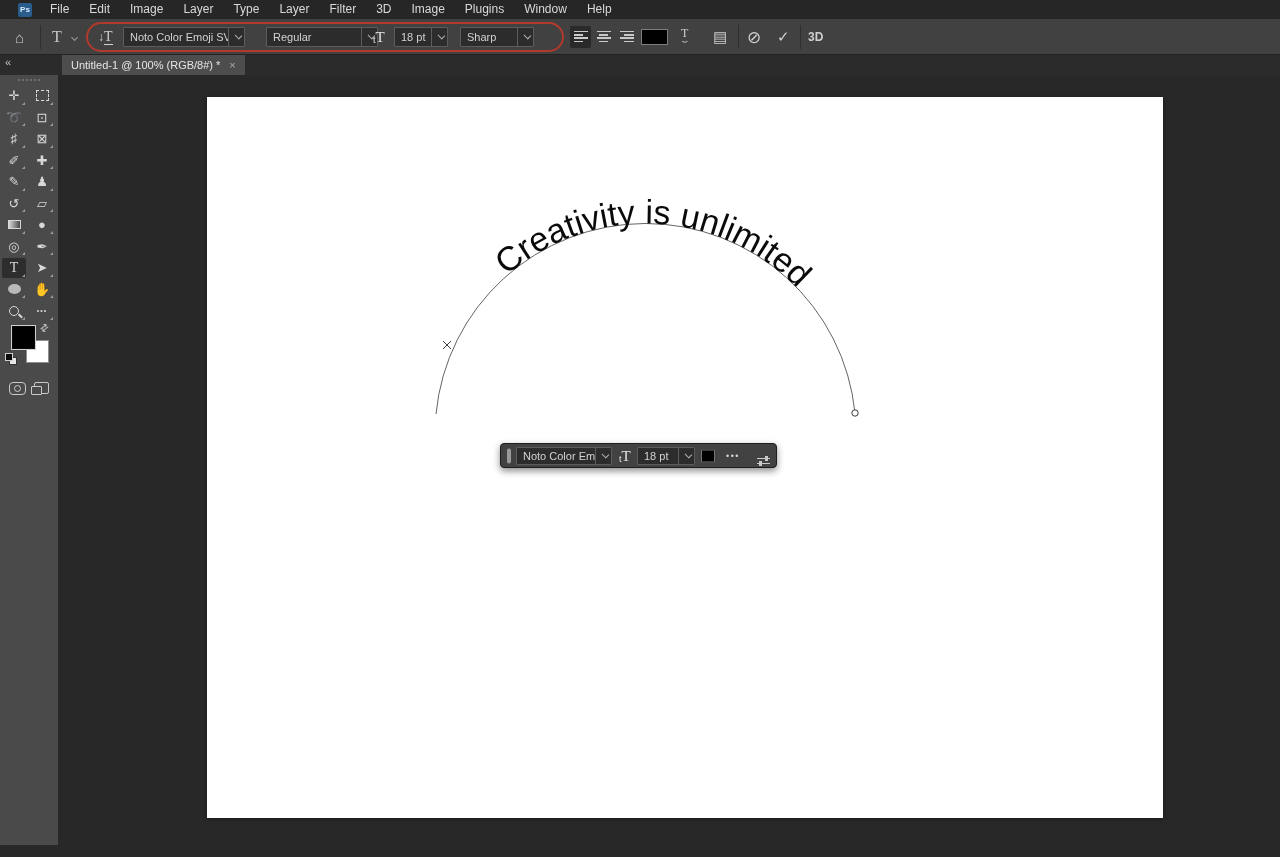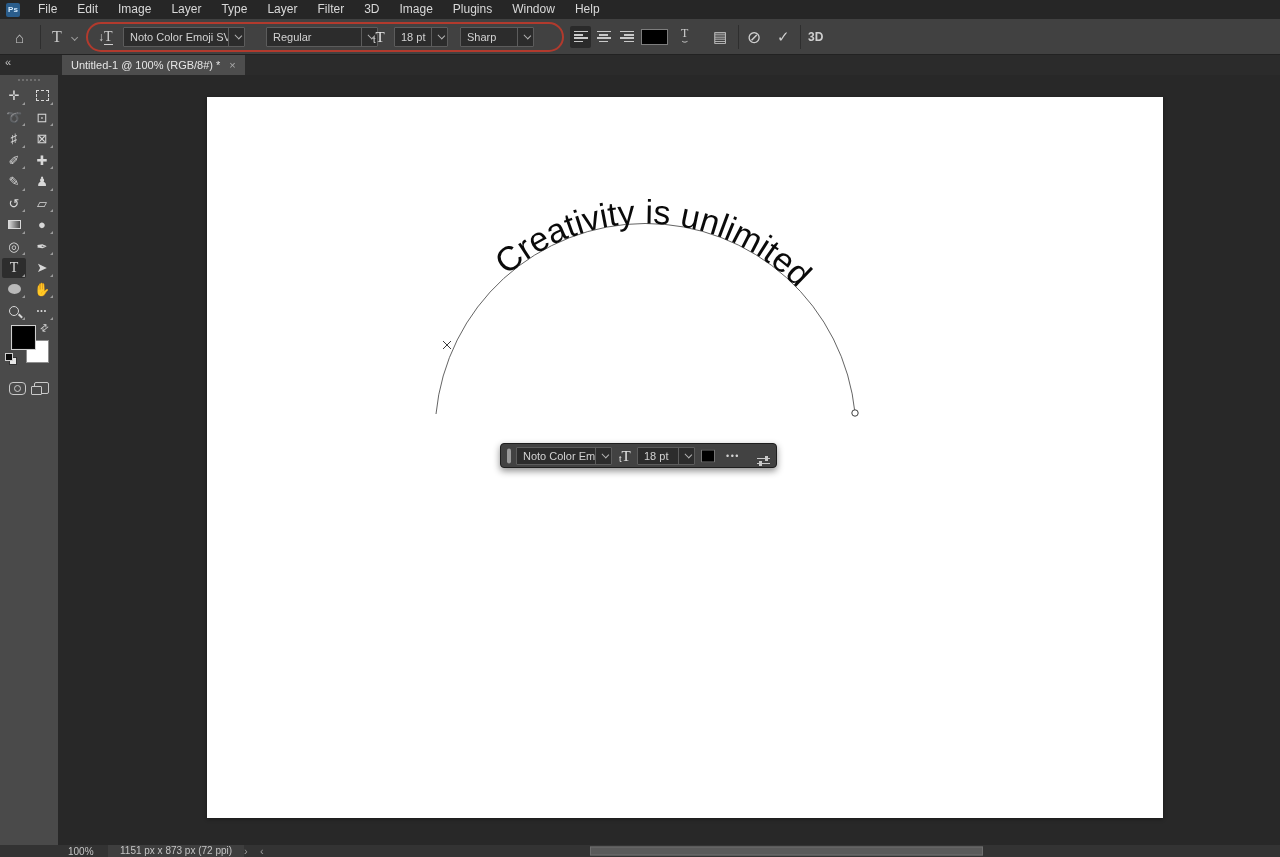--- a/index.html
+++ b/index.html
@@ -2,21 +2,21 @@
 <html><head>
 <meta charset="utf-8">
 <style>
   * { margin:0; padding:0; box-sizing:border-box; }
   html,body { width:1280px; height:857px; overflow:hidden; background:#282828;
     font-family:"Liberation Sans", sans-serif; }
   .app { position:relative; width:1280px; height:857px; background:#282828; }
 
   
   .menubar { position:absolute; left:0; top:0; width:1280px; height:19px;
-    background:#262626; display:flex; align-items:center; padding-left:4px; }
+    background:#262626; display:flex; align-items:center; padding-left:16px; }
   .pslogo { width:14px; height:14px; background:#2a5d8c; border-radius:2px;
     color:#d7ecff; font-size:8px; font-weight:bold; display:flex; align-items:center;
     justify-content:center; margin:0 8px 0 2px; }
   .menu-item { color:#d9d9d9; font-size:12px; padding:0 10px; line-height:19px; cursor:default; }
 
   
   .optionsbar { position:absolute; left:0; top:19px; width:1280px; height:36px;
     background:#414141; border-bottom:1px solid #222; }
   .optionsbar > * { position:absolute; top:50%; transform:translateY(-50%); }
   .ob-icon { color:#c9c9c9; }
@@ -358,21 +358,14 @@
         <span class="arrowbox">
             <span class="chev"></span>
           </span>
       </div>
       <span class="cb-swatch" style="left:200px"></span>
       <span class="dots" style="left:225px">•••</span>
       <span class="sliders" style="left:256px"><i class="t"></i><i class="b"></i><b class="t"></b><b class="b"></b></span>
     </div>
   </div>
 
-  <div class="statusbar">
-    <span class="st-text" style="left:68px">100%</span>
-    <span class="st-text doc-info-box">1151 px x 873 px (72 ppi)</span>
-    <span class="st-chev" style="left:244px">›</span>
-    <span class="st-chev" style="left:260px">‹</span>
-    <span class="hscroll-thumb"></span>
-  </div>
 
 </div>
 
 </body></html>

